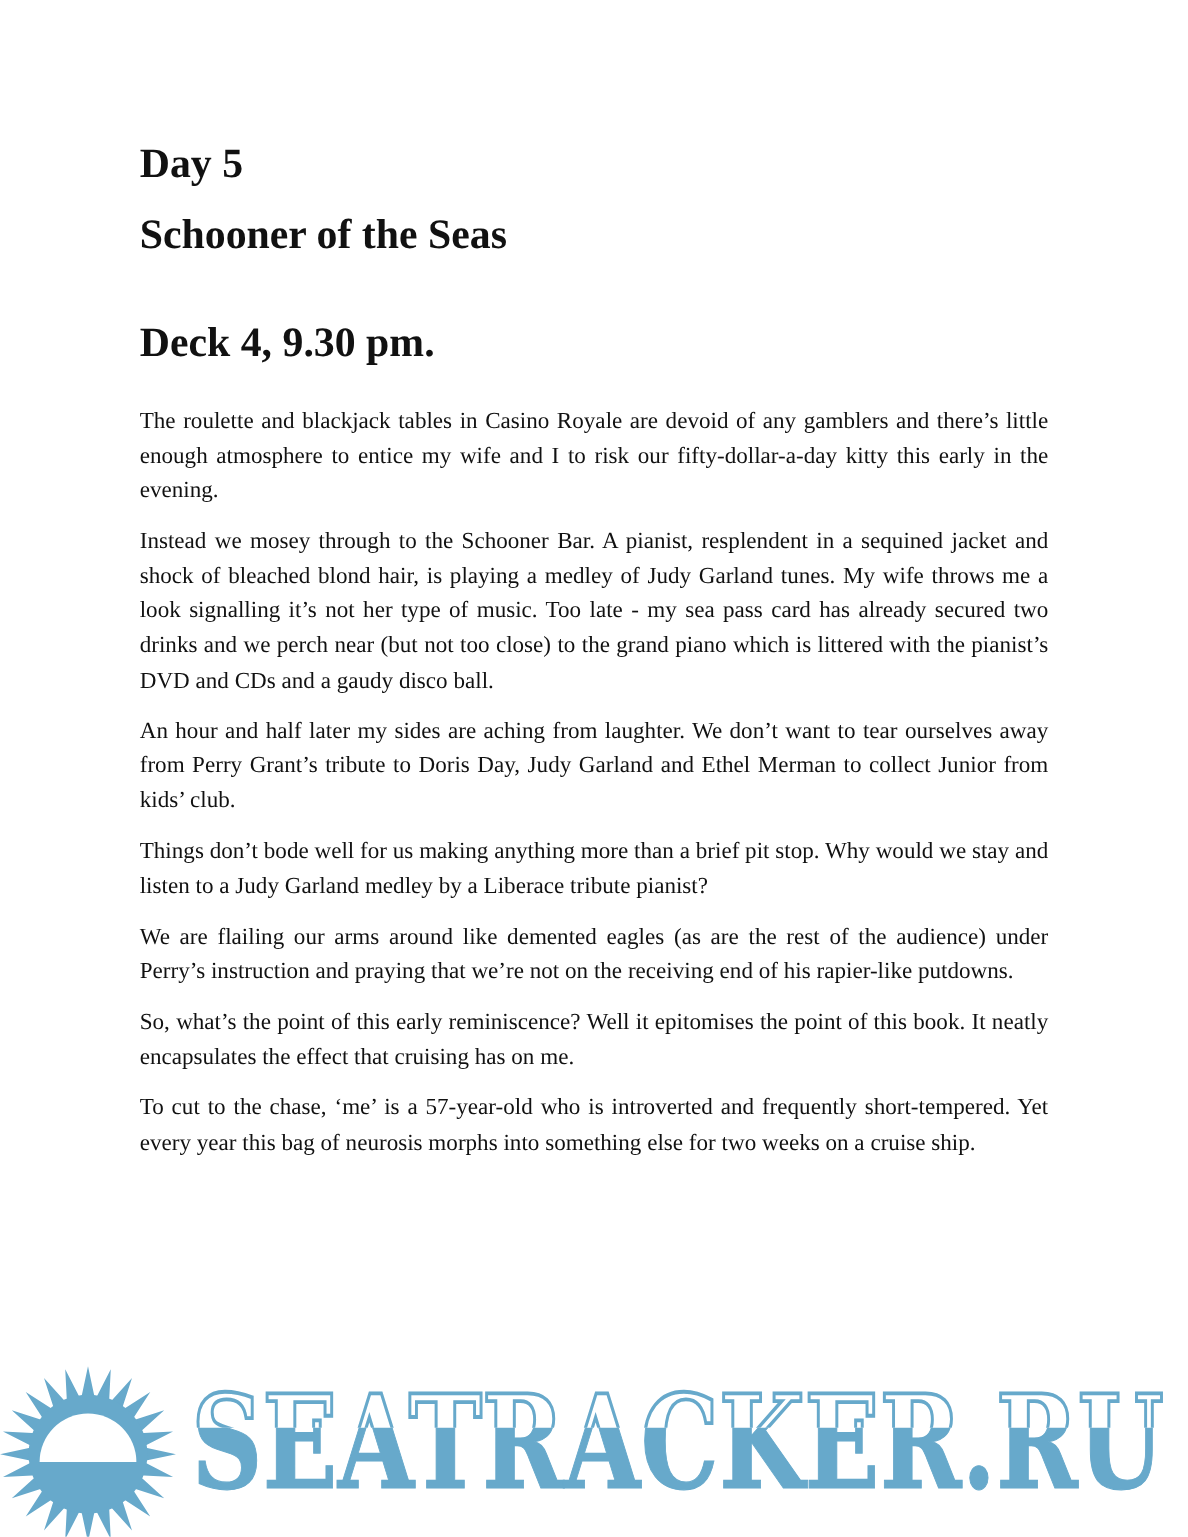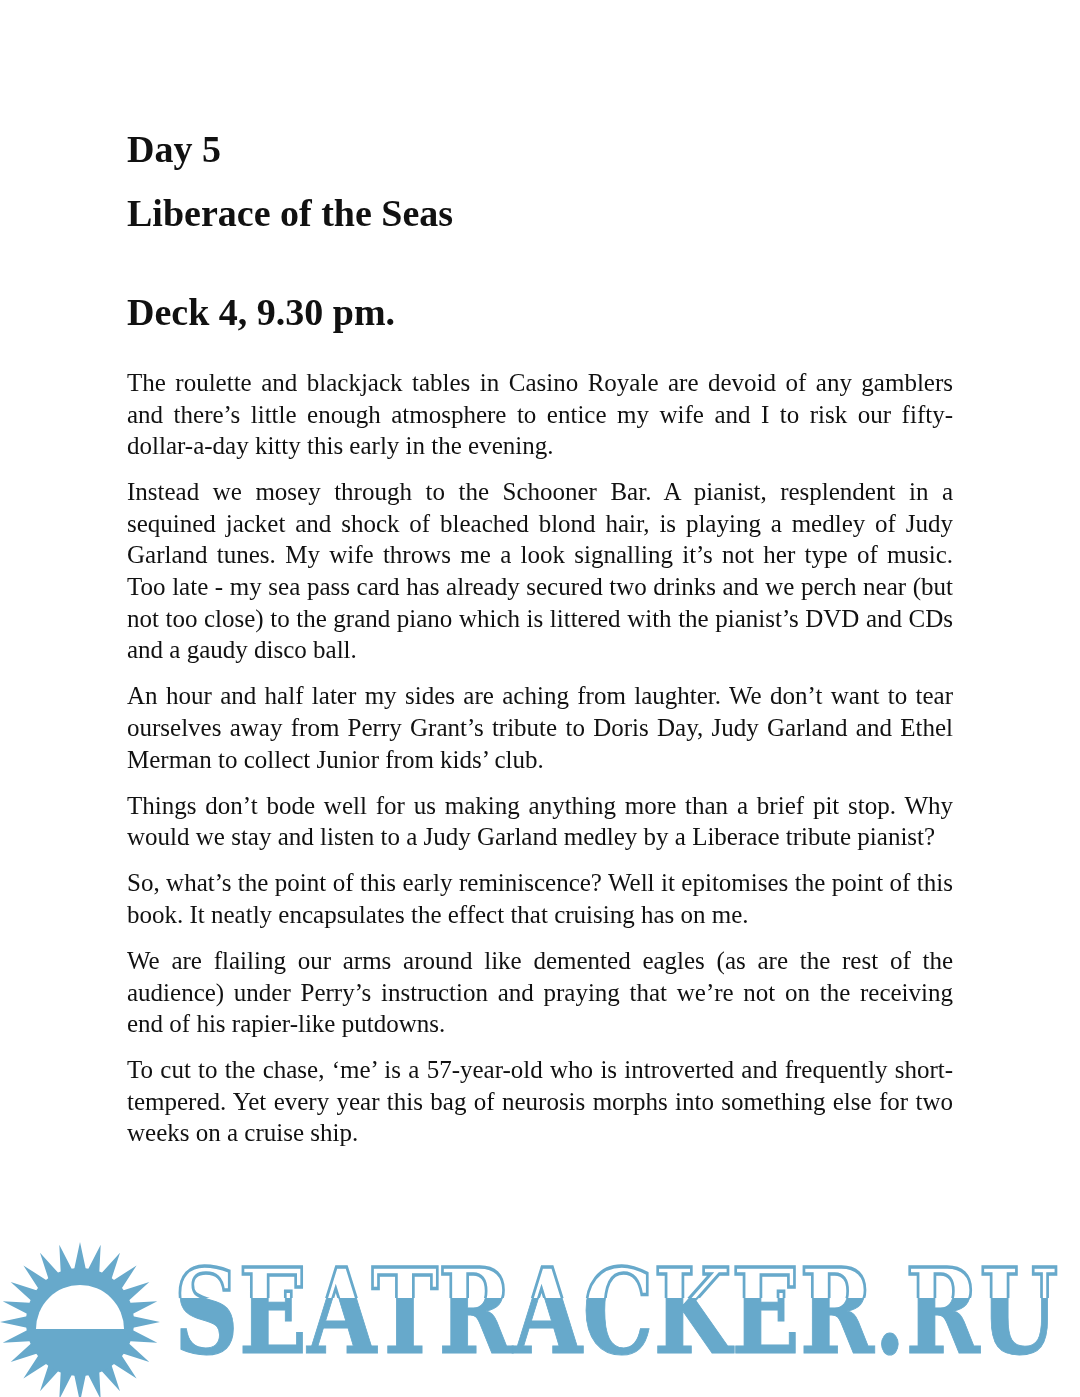--- a/index.html
+++ b/index.html
@@ -34,21 +34,21 @@
     .h-ship { top: 196px; }
     .h-deck { top: 259px; margin-top: 36px; }
 
     .body-text {
       position: absolute;
       left: 0;
       top: 367px;
       width: 826px;
     }
     .para {
-      font-size: 25px;
+      font-size: 21px;
       line-height: 31.6px;
       text-align: justify;
       margin: 0 0 14.5px 0;
       letter-spacing: 0;
       word-spacing: 0;
     }
 
     
     .watermark {
       position: absolute;
@@ -71,30 +71,30 @@
       top: 2px;
       width: 900px;
       height: 150px;
     }
   </style>
 </head>
 <body>
 
 <div class="page">
   <h1 class="heading h-day">Day 5</h1>
-  <h2 class="heading h-ship">Liberace of the Seas</h2>
+  <h2 class="heading h-ship">Schooner of the Seas</h2>
   <h2 class="heading h-deck">Deck 4, 9.30 pm.</h2>
 
   <div class="body-text">
     <p class="para">The roulette and blackjack tables in Casino Royale are devoid of any gamblers and there’s little enough atmosphere to entice my wife and I to risk our fifty-dollar-a-day kitty this early in the evening.</p>
     <p class="para">Instead we mosey through to the Schooner Bar. A pianist, resplendent in a sequined jacket and shock of bleached blond hair, is playing a medley of Judy Garland tunes. My wife throws me a look signalling it’s not her type of music. Too late - my sea pass card has already secured two drinks and we perch near (but not too close) to the grand piano which is littered with the pianist’s DVD and CDs and a gaudy disco ball.</p>
     <p class="para">An hour and half later my sides are aching from laughter. We don’t want to tear ourselves away from Perry Grant’s tribute to Doris Day, Judy Garland and Ethel Merman to collect Junior from kids’ club.</p>
     <p class="para">Things don’t bode well for us making anything more than a brief pit stop. Why would we stay and listen to a Judy Garland medley by a Liberace tribute pianist?</p>
+    <p class="para">We are flailing our arms around like demented eagles (as are the rest of the audience) under Perry’s instruction and praying that we’re not on the receiving end of his rapier-like putdowns.</p>
     <p class="para">So, what’s the point of this early reminiscence? Well it epitomises the point of this book. It neatly encapsulates the effect that cruising has on me.</p>
-    <p class="para">We are flailing our arms around like demented eagles (as are the rest of the audience) under Perry’s instruction and praying that we’re not on the receiving end of his rapier-like putdowns.</p>
     <p class="para">To cut to the chase, ‘me’ is a 57-year-old who is introverted and frequently short-tempered. Yet every year this bag of neurosis morphs into something else for two weeks on a cruise ship.</p>
   </div>
 </div>
 
 <div class="watermark">
   <svg class="sun" viewBox="0 0 160 158" xmlns="http://www.w3.org/2000/svg">
     <g fill="#67a9cb">
 
       <polygon id="star" points="80.0,2.0 86.5,32.4 100.7,4.7 99.1,35.8 120.0,12.7 110.4,42.3 136.6,25.4 119.7,51.6 149.3,42.0 126.2,62.9 157.3,61.3 129.6,75.5 160.0,82.0 129.6,88.5 157.3,102.7 126.2,101.1 149.3,122.0 119.7,112.4 136.6,138.6 110.4,121.7 120.0,151.3 99.1,128.2 100.7,159.3 86.5,131.6 80.0,162.0 73.5,131.6 59.3,159.3 60.9,128.2 40.0,151.3 49.6,121.7 23.4,138.6 40.3,112.4 10.7,122.0 33.8,101.1 2.7,102.7 30.4,88.5 0.0,82.0 30.4,75.5 2.7,61.3 33.8,62.9 10.7,42.0 40.3,51.6 23.4,25.4 49.6,42.3 40.0,12.7 60.9,35.8 59.3,4.7 73.5,32.4"></polygon>
     <circle cx="80" cy="82" r="54" fill="#67a9cb"></circle>

